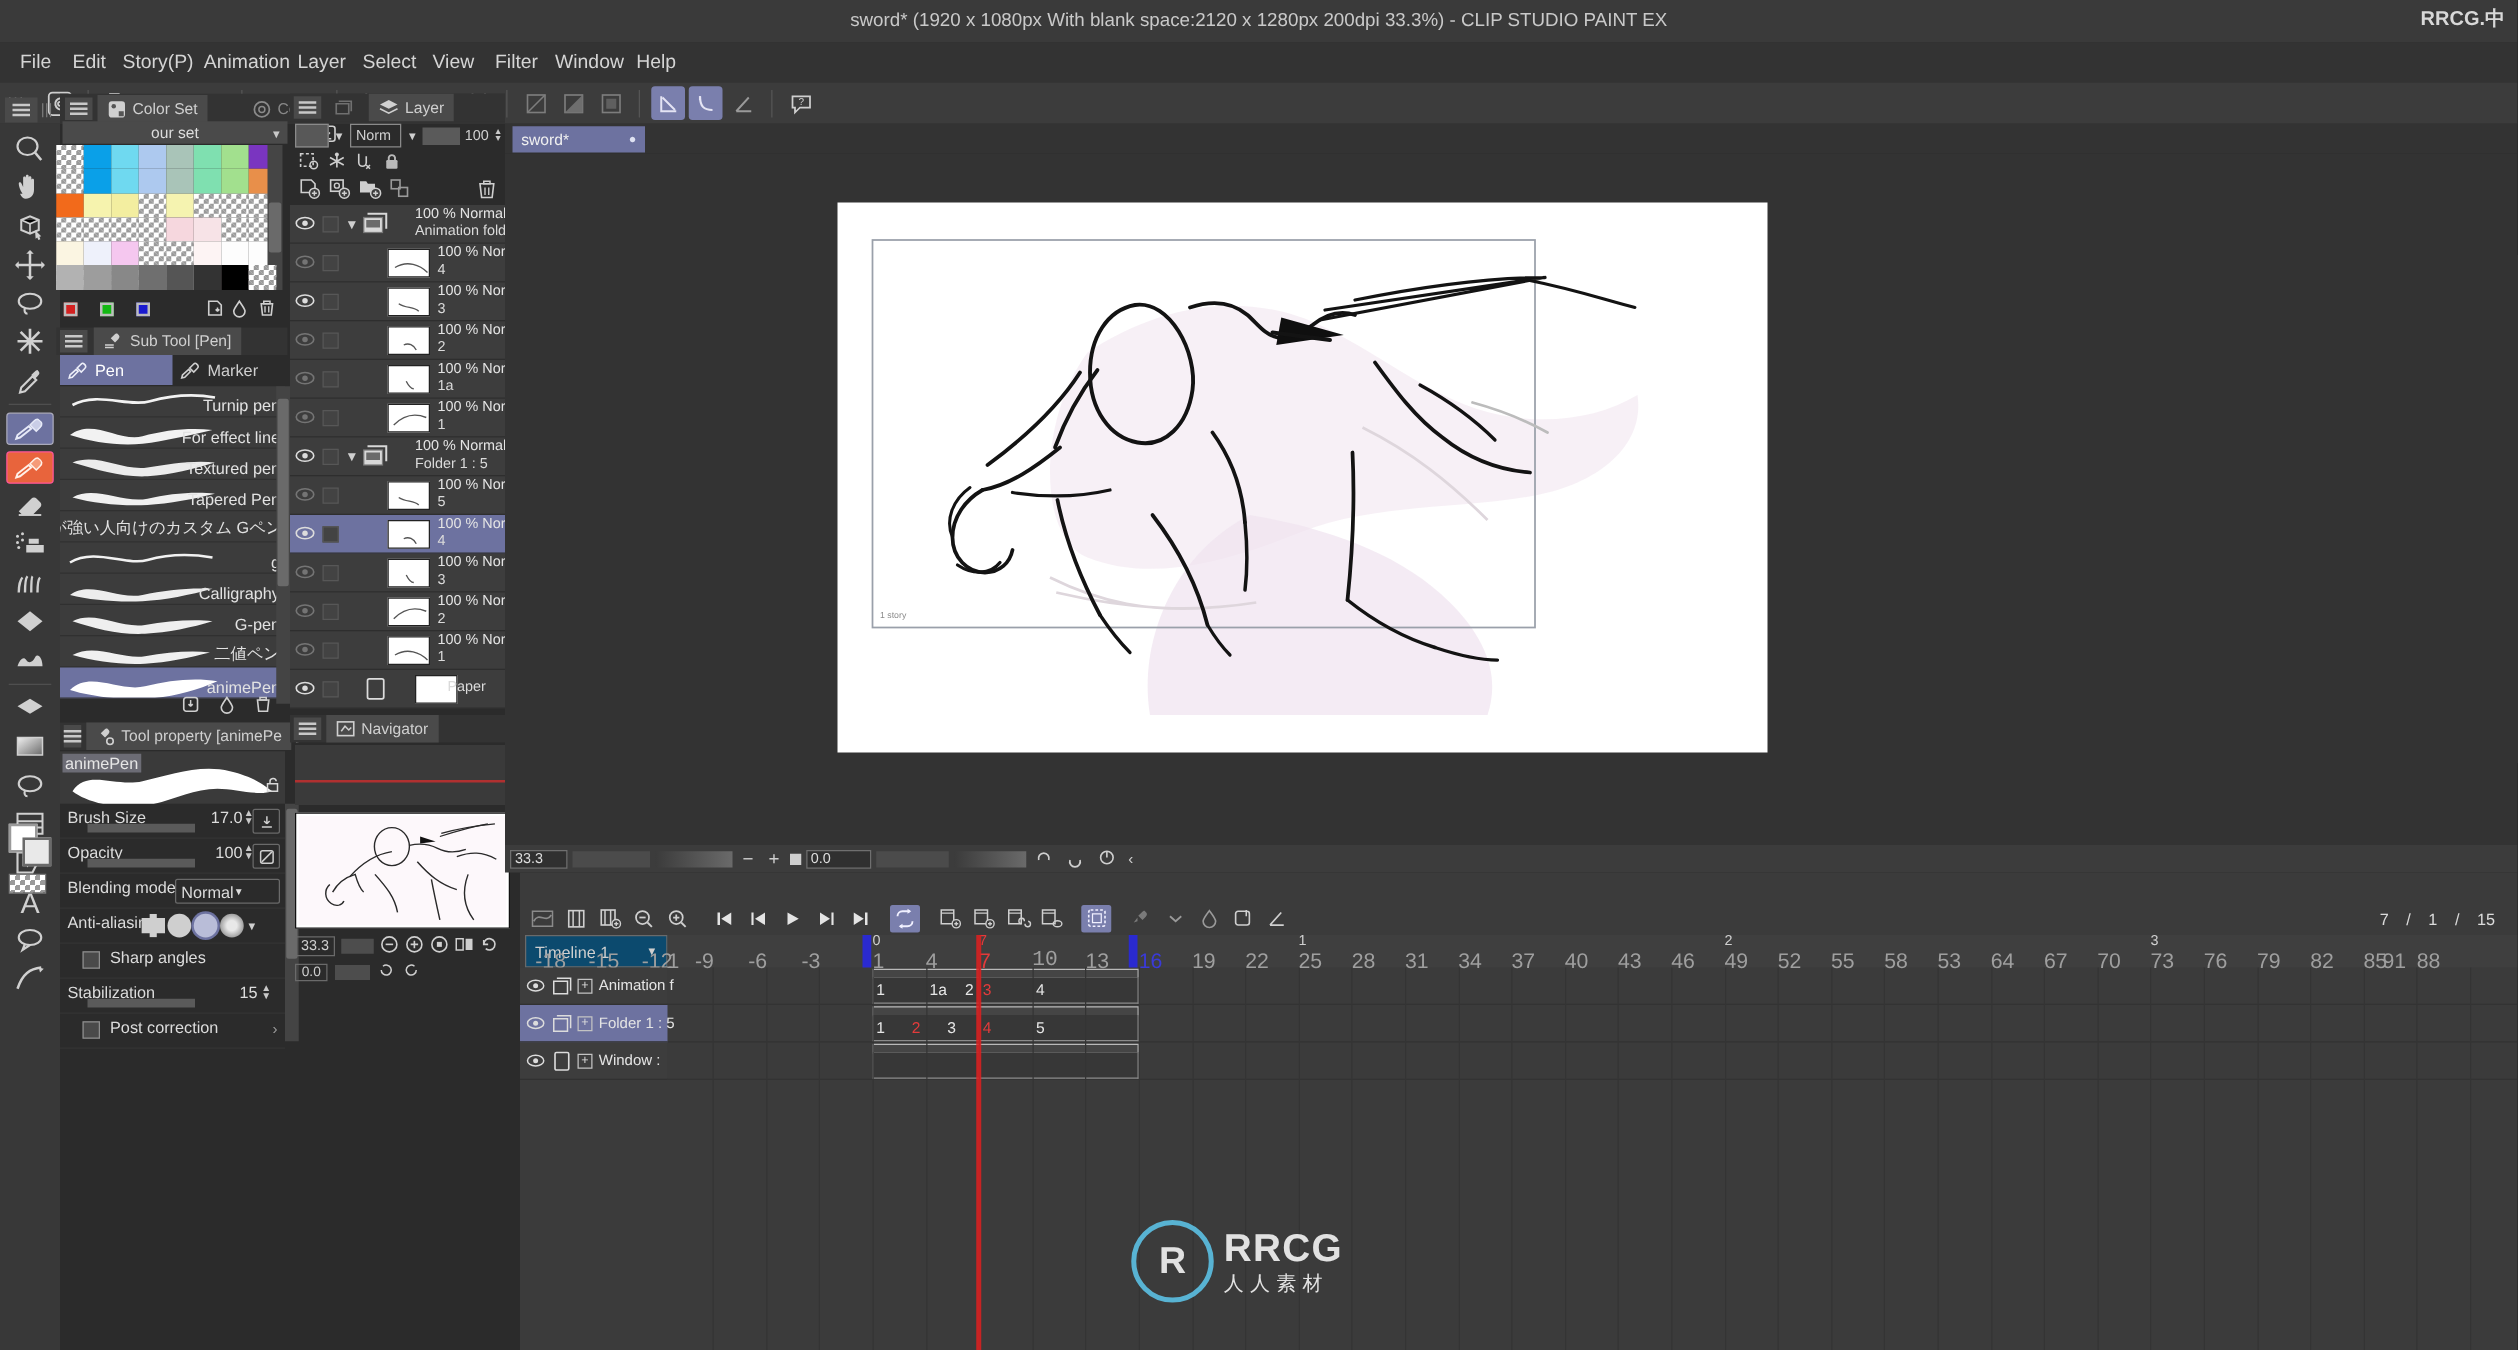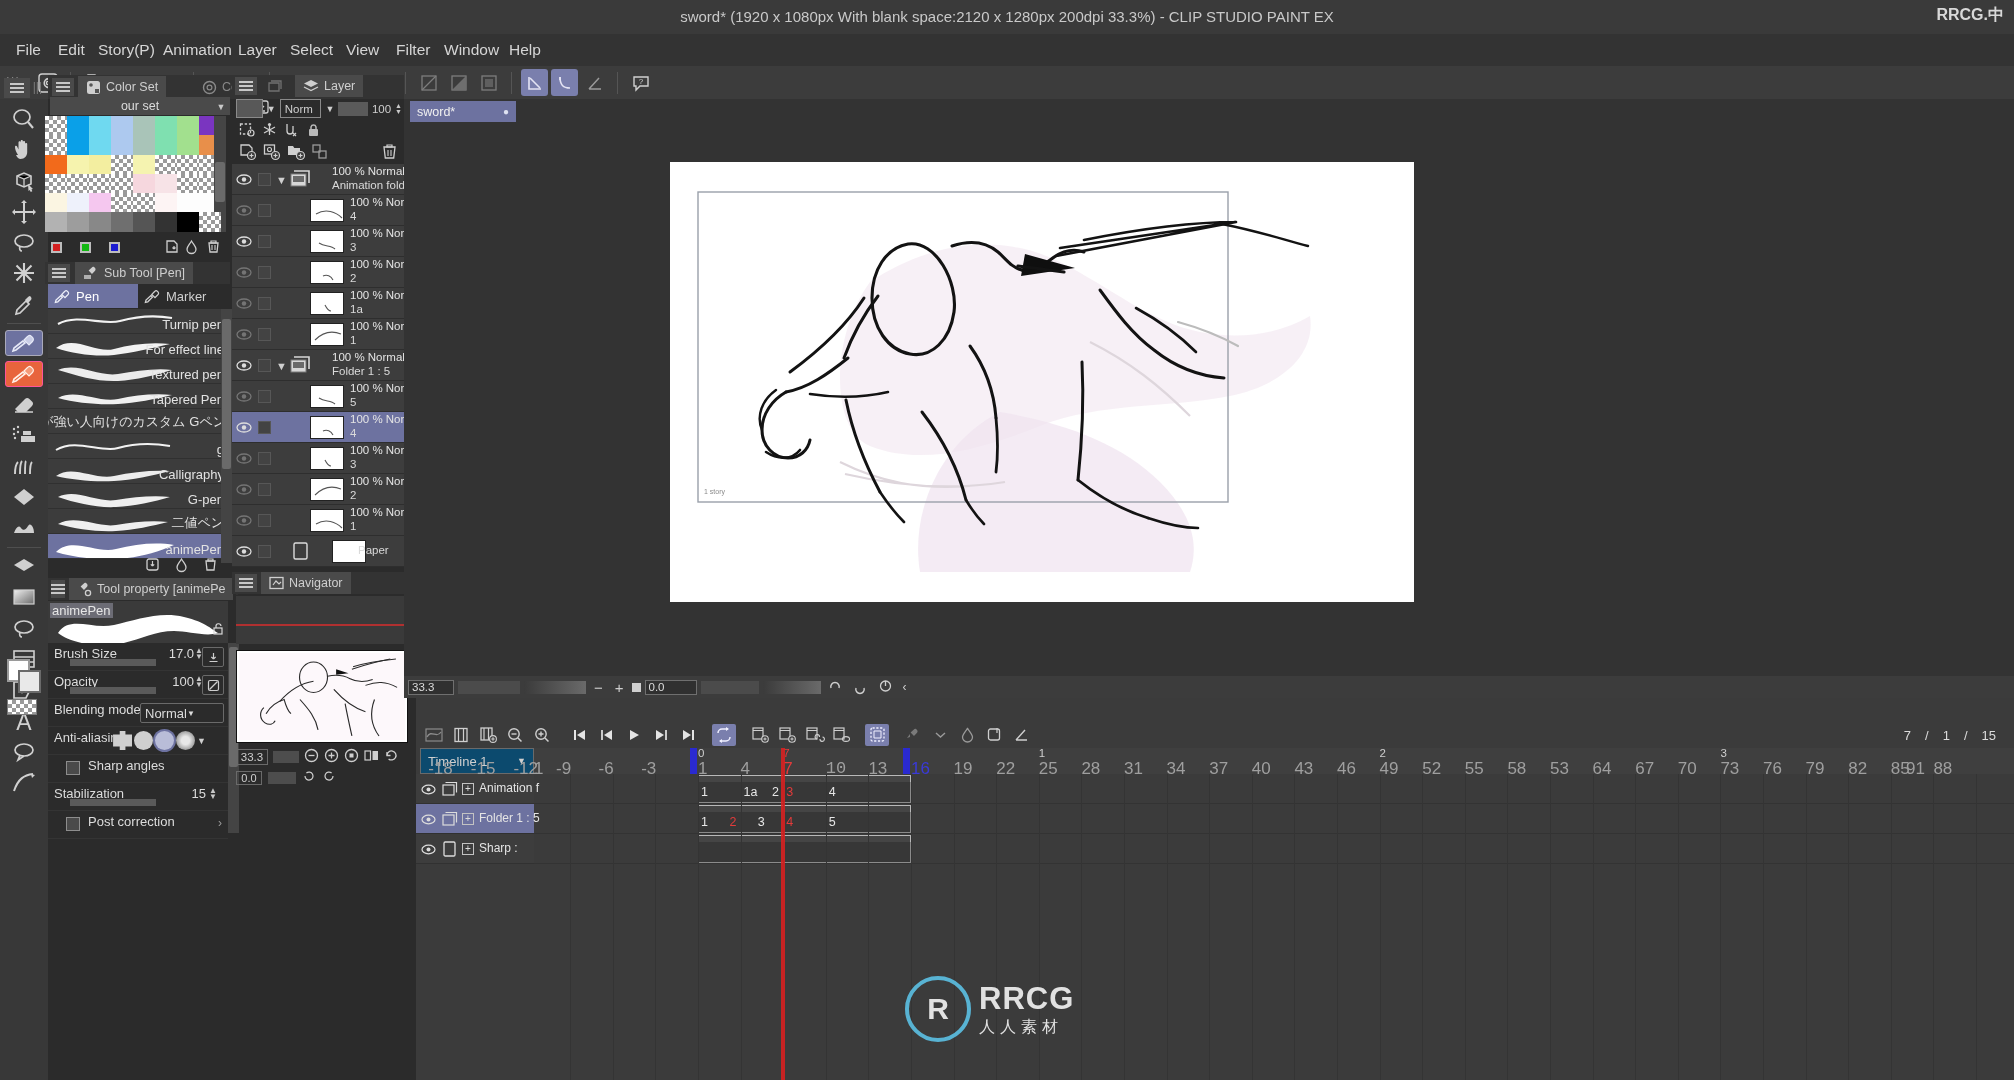--- a/index.html
+++ b/index.html
@@ -1449,21 +1449,21 @@
       </div>
       <div class="trRow">
         <span class="eye"><svg width="15" height="13" viewBox="0 0 15 13">
             <ellipse cx="7.5" cy="6.5" rx="6.5" ry="4.3" fill="none" stroke="#dcdcdc" stroke-width="1.2"></ellipse>
             <circle cx="7.5" cy="6.5" r="2" fill="#dcdcdc"></circle>
           </svg></span>
         <span class="ico"><svg width="15" height="16" viewBox="0 0 15 16">
             <rect x="2" y="1" width="11" height="14" rx="1.2" fill="none" stroke="#dcdcdc" stroke-width="1.3"></rect>
           </svg></span>
         <span class="plus">+</span>
-        <span class="nm">Sharp :</span>
+        <span class="nm">Window :</span>
       </div>
     </div>
   <div id="tlGrid">
       <div class="gRow">
         <div class="clipbar" style="left: 164px; top: 1px; width: 213px;"></div>
         <div class="clipbody" style="left: 164px; top: 8px; width: 213px;"></div>
         <span class="kf" style="left: 167px; top: 11px;">1</span>
         <span class="kf" style="left: 209.6px; top: 11px;">1a</span>
         <span class="kf" style="left: 238px; top: 11px;">2</span>
         <span class="kf red" style="left: 252.2px; top: 11px;">3</span>

